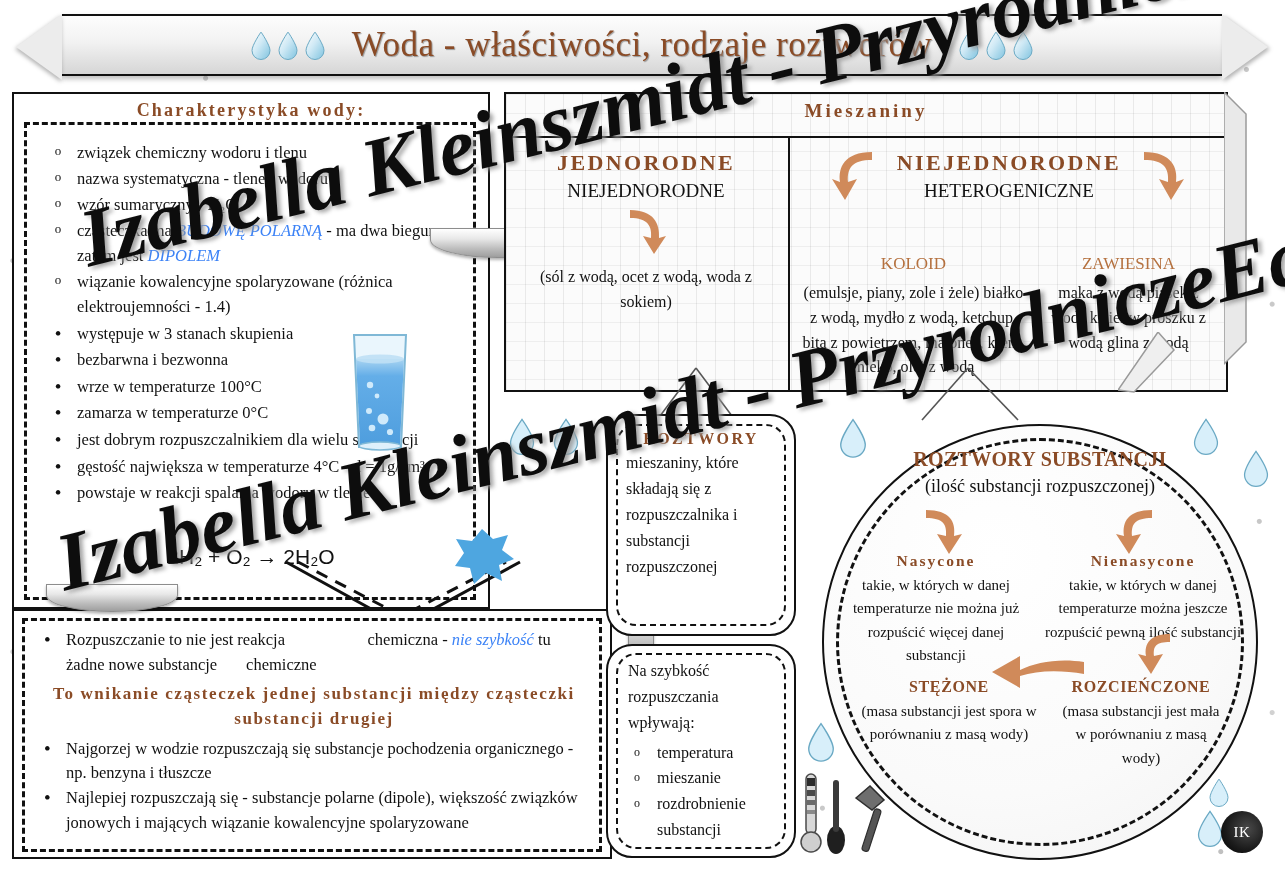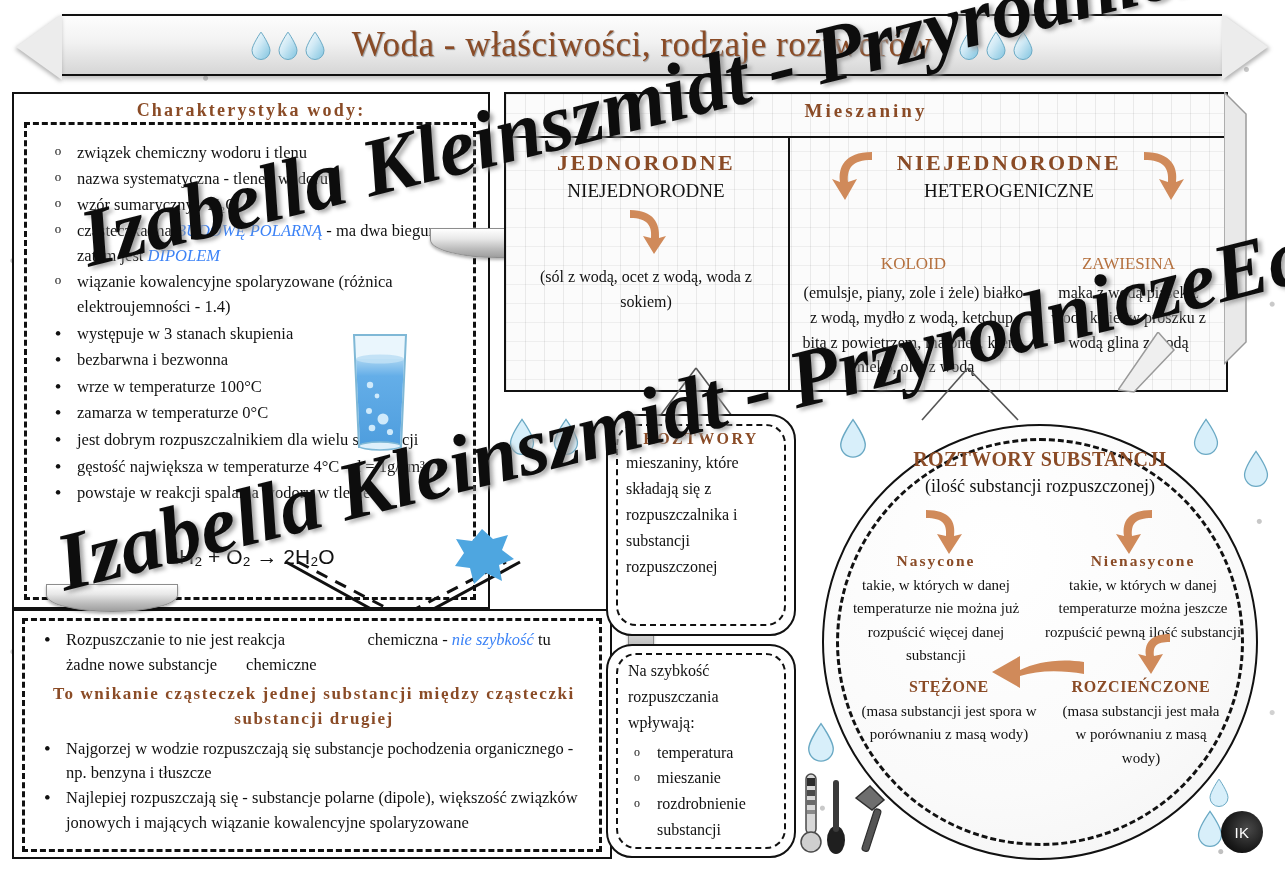--- a/index.html
+++ b/index.html
@@ -187,21 +187,21 @@
     pointer-events:none;
   }
   #wm1 { left: 62px; top: 28px;  font-size: 82px; transform: rotate(-14deg); }
   #wm2 { left: 38px; top: 352px; font-size: 82px; transform: rotate(-14deg); }
 
   
   .badge-ik {
     position:absolute; right: 22px; bottom: 16px; width: 42px; height: 42px;
     border-radius:50%;
     background: radial-gradient(circle at 62% 42%, #4a4a4a 0%, #1b1b1b 58%, #000 100%);
-    color:#fff; font-family:Liberation Sans, sans-serif; font-size:15px;
+    color:#fff; font-family:Liberation Serif, serif; font-size:15px;
     display:flex; align-items:center; justify-content:center; letter-spacing:.5px;
   }
   .splat { position:absolute; }
   .toolicons { position:absolute; display:flex; align-items:flex-end; gap:2px; }
 </style>
 </head>
 <body>
 
 <div class="page-bg"></div>
 

